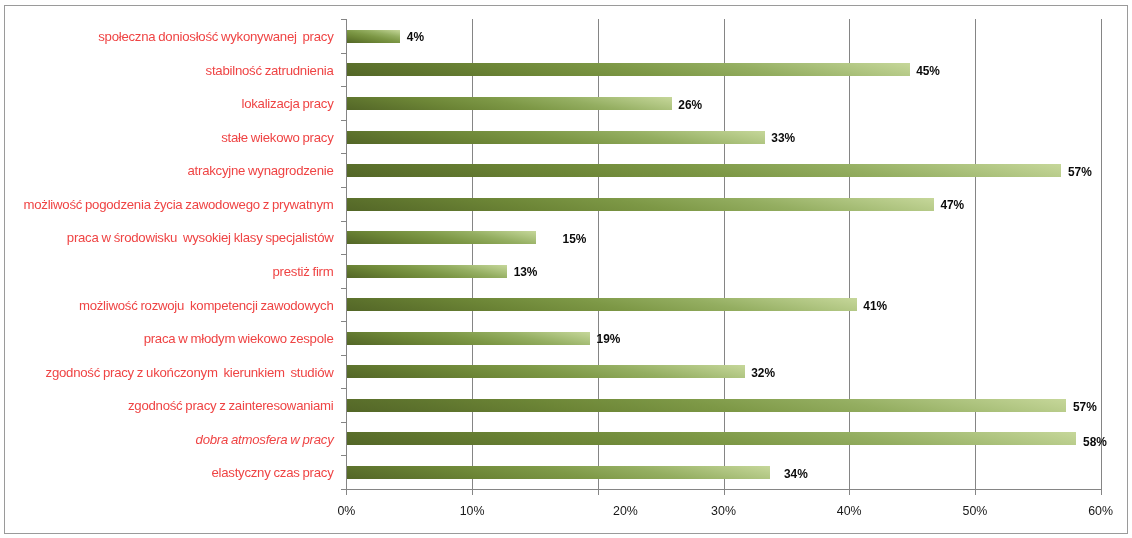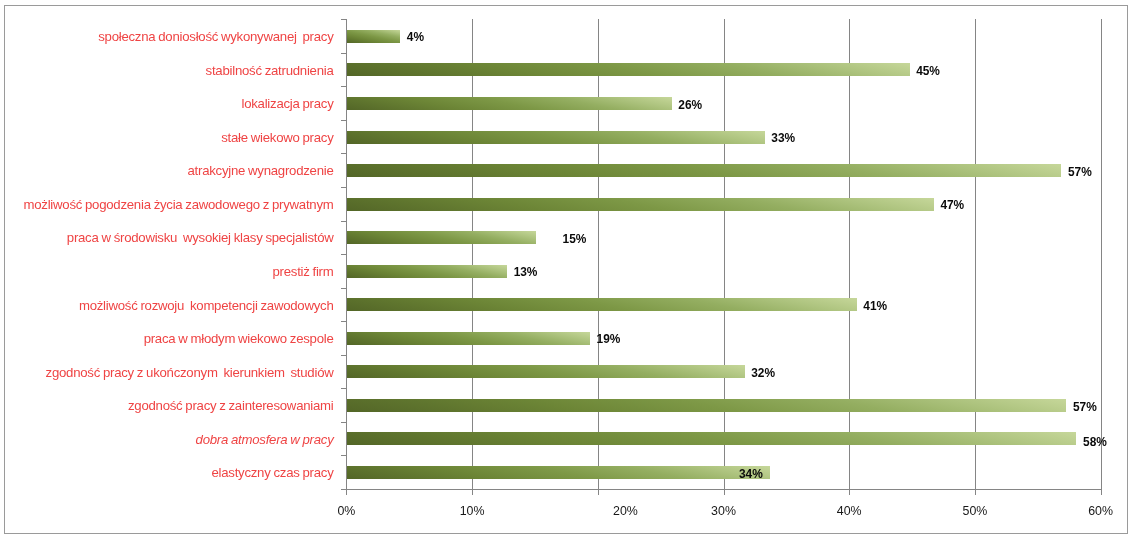--- a/index.html
+++ b/index.html
@@ -113,21 +113,21 @@
     <div class="dlabel" style="left: 1068px; top: 394.525px;">57%</div>
   </div>
     <div class="">
     <div class="cat-label" style="right: 793.5px; top: 426.775px; font-style: italic;">dobra atmosfera w pracy</div>
     <div class="bar" style="position: absolute; left: 342.4px; top: 426.475px; width: 729.06px; height: 13px; background: linear-gradient(11.7deg, rgb(83, 102, 39) 0%, rgb(95, 117, 46) 15%, rgb(108, 133, 54) 30%, rgb(125, 152, 70) 50%, rgb(148, 174, 97) 70%, rgb(173, 195, 126) 85%, rgb(198, 215, 154) 100%);"></div>
     <div class="dlabel" style="left: 1078.06px; top: 430px;">58%</div>
   </div>
     <div class="">
     <div class="cat-label" style="right: 793.5px; top: 460.325px;">elastyczny czas pracy</div>
     <div class="bar" style="position: absolute; left: 342.4px; top: 460.025px; width: 422.352px; height: 13px; background: linear-gradient(11.7deg, rgb(83, 102, 39) 0%, rgb(95, 117, 46) 15%, rgb(108, 133, 54) 30%, rgb(125, 152, 70) 50%, rgb(148, 174, 97) 70%, rgb(173, 195, 126) 85%, rgb(198, 215, 154) 100%);"></div>
-    <div class="dlabel" style="left: 734px; top: 461.625px;">34%</div>
+    <div class="dlabel" style="left: 779px; top: 461.625px;">34%</div>
   </div>
     <div class="">
     <div class="tick-v" style="left: 341.4px; top: 484.3px; height: 4.5px;"></div>
     <div class="xlabel" style="left: 301.4px; width: 80px; top: 498.9px;">0%</div>
   </div>
     <div class="">
     <div class="tick-v" style="left: 467.1px; top: 484.3px; height: 4.5px;"></div>
     <div class="xlabel" style="left: 427.1px; width: 80px; top: 498.9px;">10%</div>
   </div>
     <div class="">

